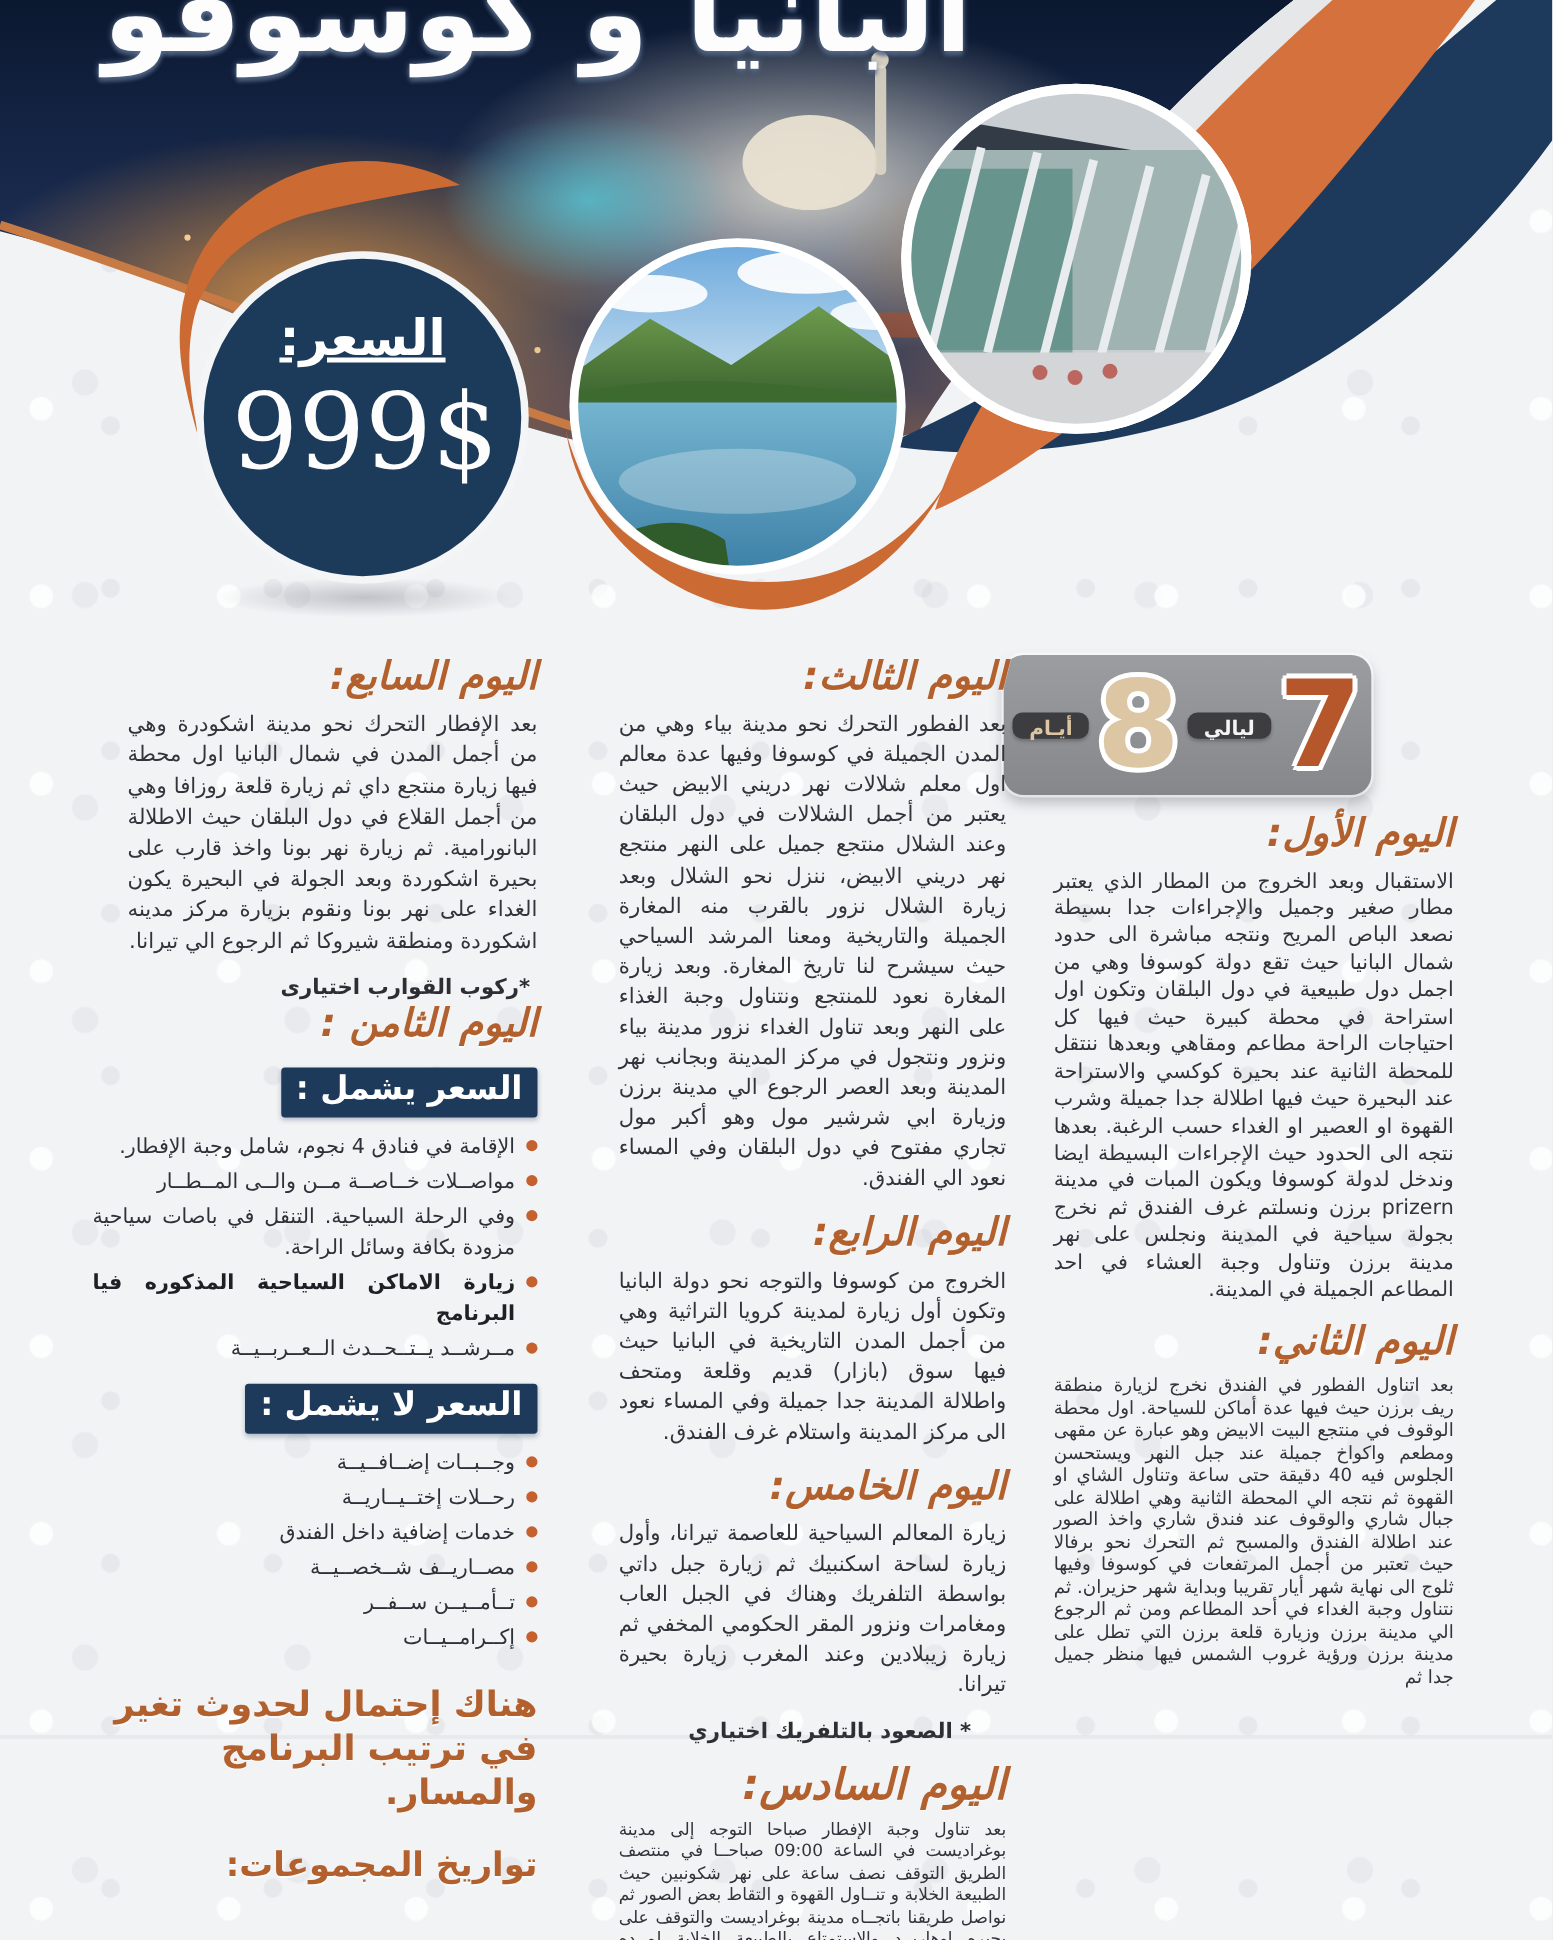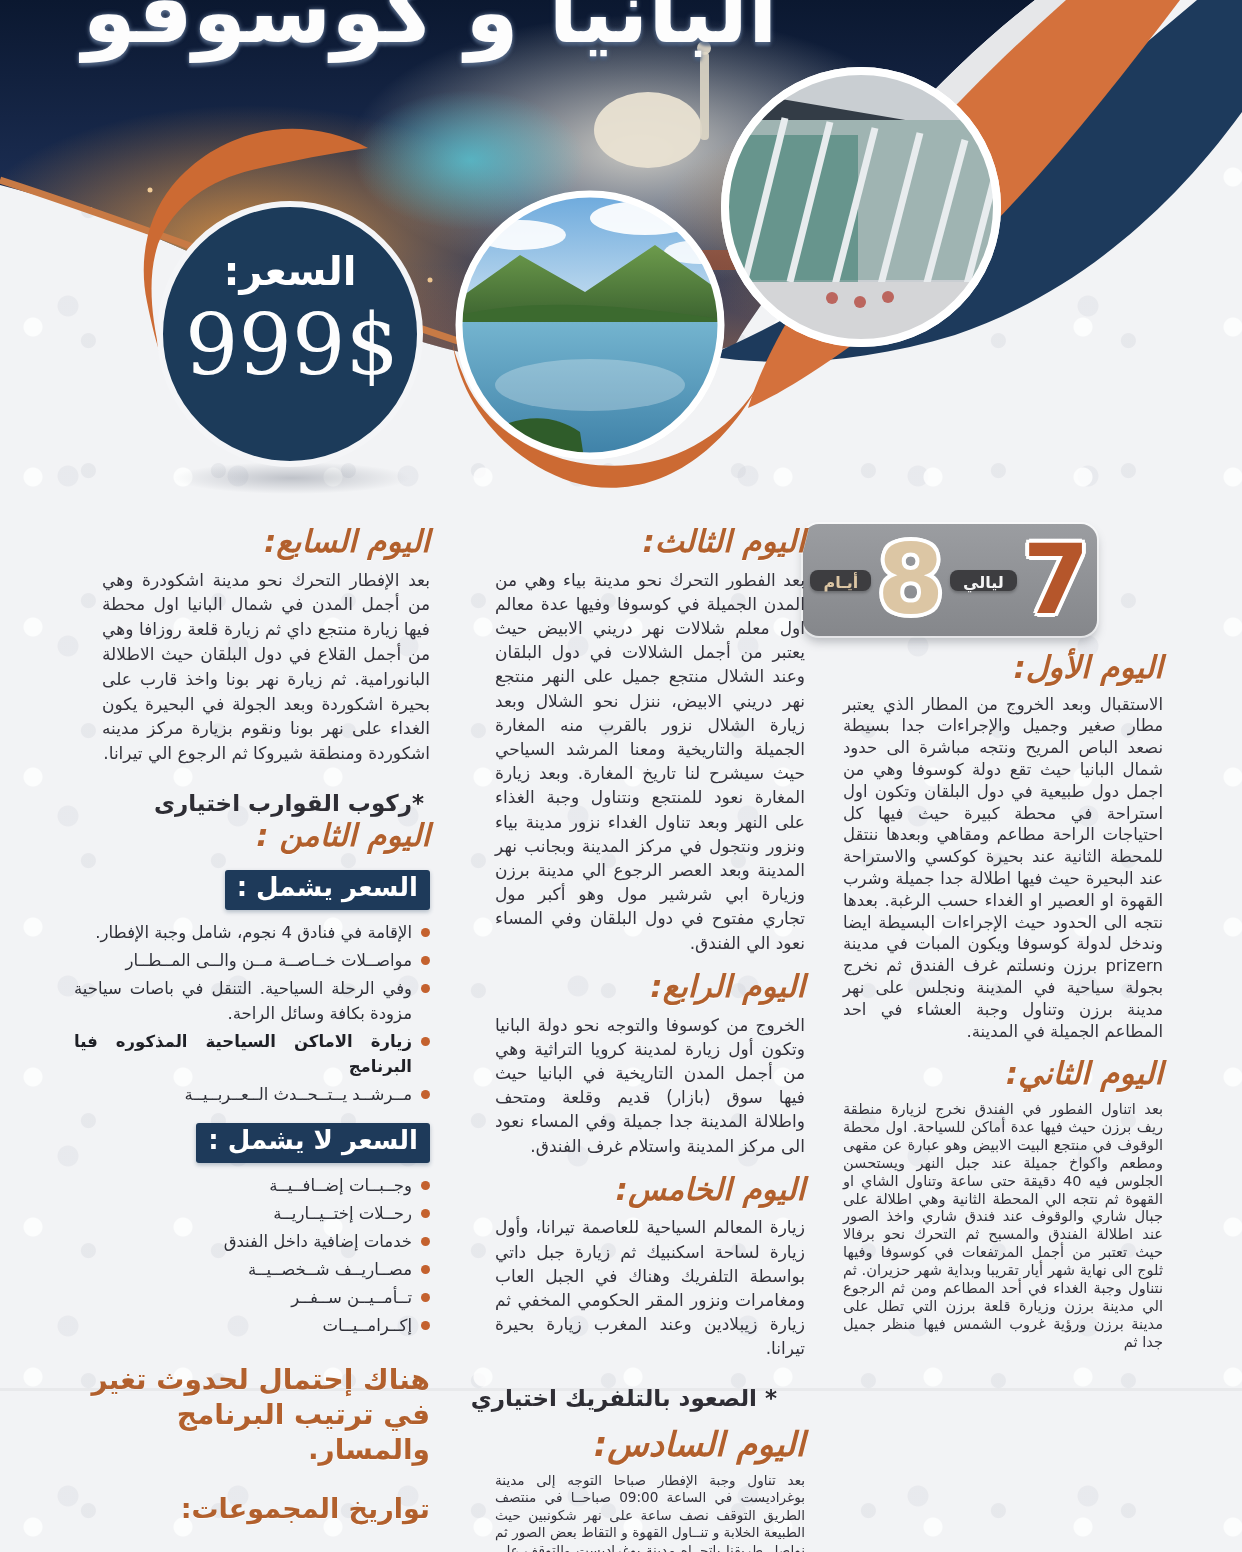--- a/index.html
+++ b/index.html
@@ -15,21 +15,21 @@
     direction:rtl;
   }
   .hero{position:absolute;top:0;left:0;width:1139px;height:600px;}
   .hero svg{position:absolute;top:0;left:0;}
   .brochure-title{
     position:absolute;top:-38px;left:80px;width:700px;text-align:center;
     font-size:86px;font-weight:bold;color:#fdfdfd;letter-spacing:1px;white-space:nowrap;
     text-shadow:0 0 5px rgba(110,130,160,.95),0 4px 3px rgba(70,90,120,.75);
   }
   .price-label{position:absolute;top:248px;left:204px;width:172px;text-align:center;
-    font-size:40px;font-weight:bold;color:#fff;}
+    font-size:40px;font-weight:bold;color:#fff;text-decoration:underline;}
   .price-value{position:absolute;top:296px;left:167px;width:250px;text-align:center;
     font-family:"DejaVu Serif",serif;font-size:84px;color:#fdfdfd;direction:ltr;}
   
   .badge{
     position:absolute;left:803px;top:524px;width:294px;height:112px;border-radius:16px;
     background:linear-gradient(180deg,#9b9da1,#85878b);
     box-shadow:0 0 0 2px rgba(255,255,255,.55),0 6px 10px rgba(80,85,95,.35);
     display:flex;flex-direction:row;align-items:center;justify-content:center;gap:6px;
   }
   .badge .num{font-size:96px;font-weight:bold;line-height:1;
@@ -48,21 +48,21 @@
   .day-title{color:#b2602d;font-size:31px;font-weight:800;margin:14px 0 8px;line-height:1.15;
     text-shadow:0 1px 0 rgba(255,255,255,.7);font-style:italic;}
   .day-title.first{margin-top:0;}
   .day-title.big{font-size:34px;}
   .day-body{color:#34333c;text-align:justify;margin-left:28px;}
   .body-d1{font-size:16.5px;line-height:21.8px;}
   .body-d2{font-size:14.6px;line-height:17.9px;}
   .body-mid{font-size:17px;line-height:24.2px;}
   .body-d6{font-size:13.6px;line-height:17.5px;}
   .body-left{font-size:17px;line-height:24.8px;}
-  .opt-note{color:#2e2d34;font-size:23px;font-weight:800;margin:24px 28px 2px 0;}
+  .opt-note{color:#2e2d34;font-size:17px;font-weight:800;margin:14px 28px 2px 0;}
   .opt-note.left{margin-right:6px;}
   
   .navy-box{background:#1e3a5a;color:#fff;font-size:26px;font-weight:800;width:fit-content;
     padding:2px 12px 7px;border-radius:3px;margin:16px 0 10px;line-height:1.2;
     box-shadow:0 2px 4px rgba(30,58,90,.3);}
   ul.bullets{margin:0;padding:0;list-style:none;}
   ul.bullets li{position:relative;padding-right:18px;color:#2f3038;font-size:16.5px;
     line-height:25px;margin-bottom:3px;text-align:justify;}
   ul.bullets li .dot{position:absolute;right:0;top:8px;width:9px;height:9px;border-radius:50%;
     background:#c4612e;}

